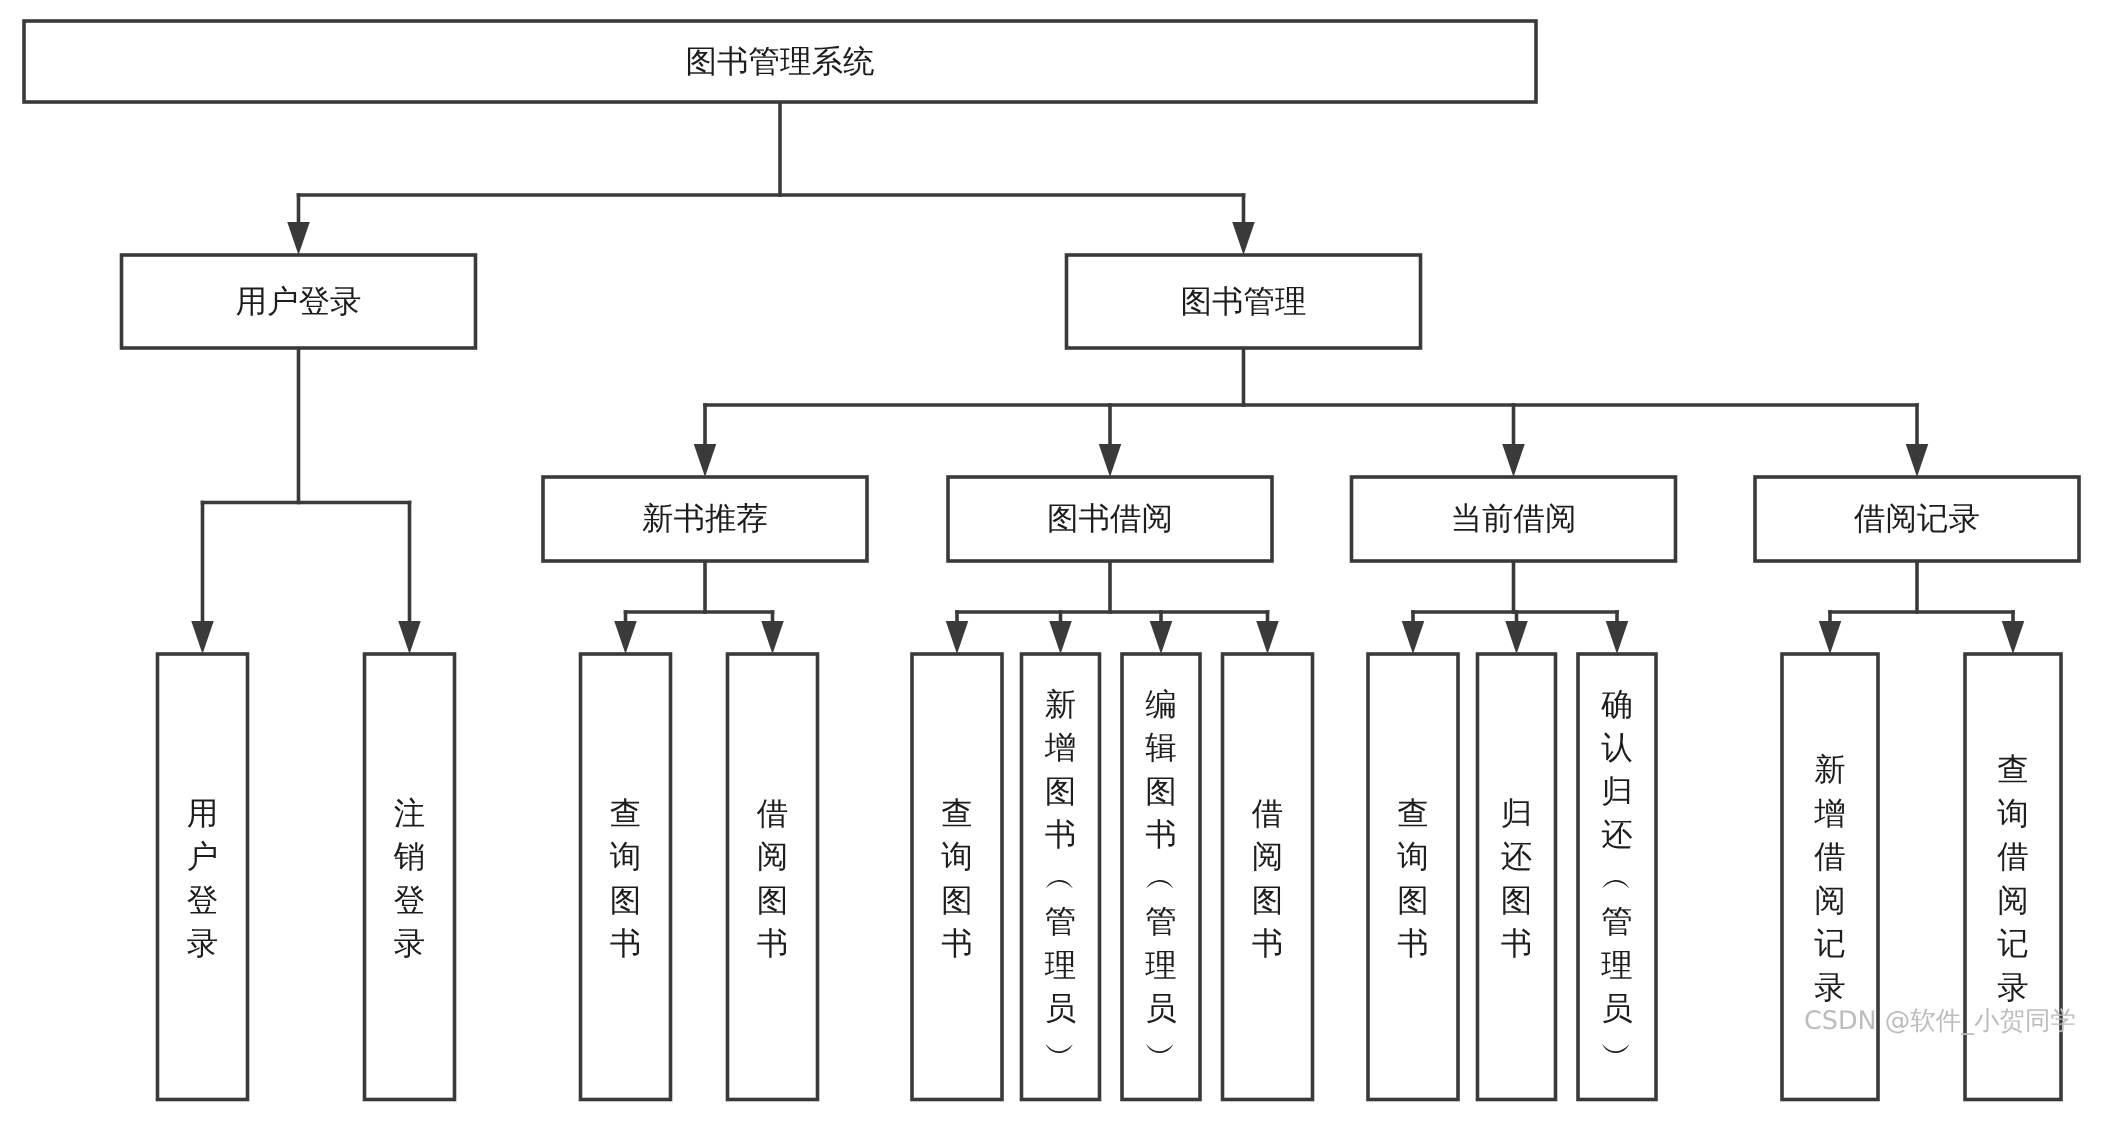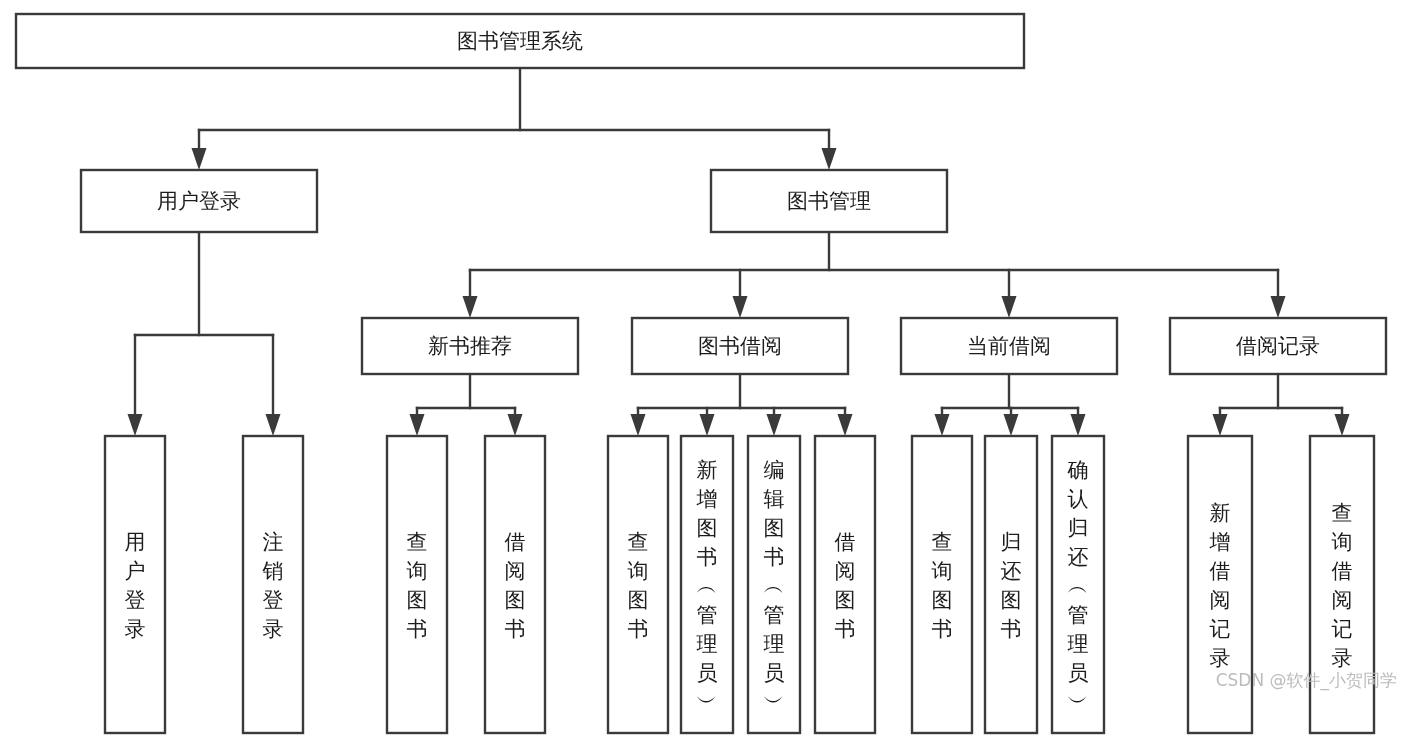--- a/index.html
+++ b/index.html
@@ -50,21 +50,21 @@
     dominant-baseline: middle;
   }
   .node-label-v {
     font-family: "DejaVu Sans", "Liberation Sans", sans-serif;
     font-size: 21px;
     fill: #1d1d1d;
     text-anchor: middle;
   }
   .watermark {
     position: absolute;
-    right: 8px;
+    right: 21px;
     bottom: 6px;
     font-family: "DejaVu Sans", "Liberation Sans", sans-serif;
     font-size: 17px;
     color: #bcbcbc;
     white-space: nowrap;
     pointer-events: none;
   }
 </style>
 </head>
 <body>

